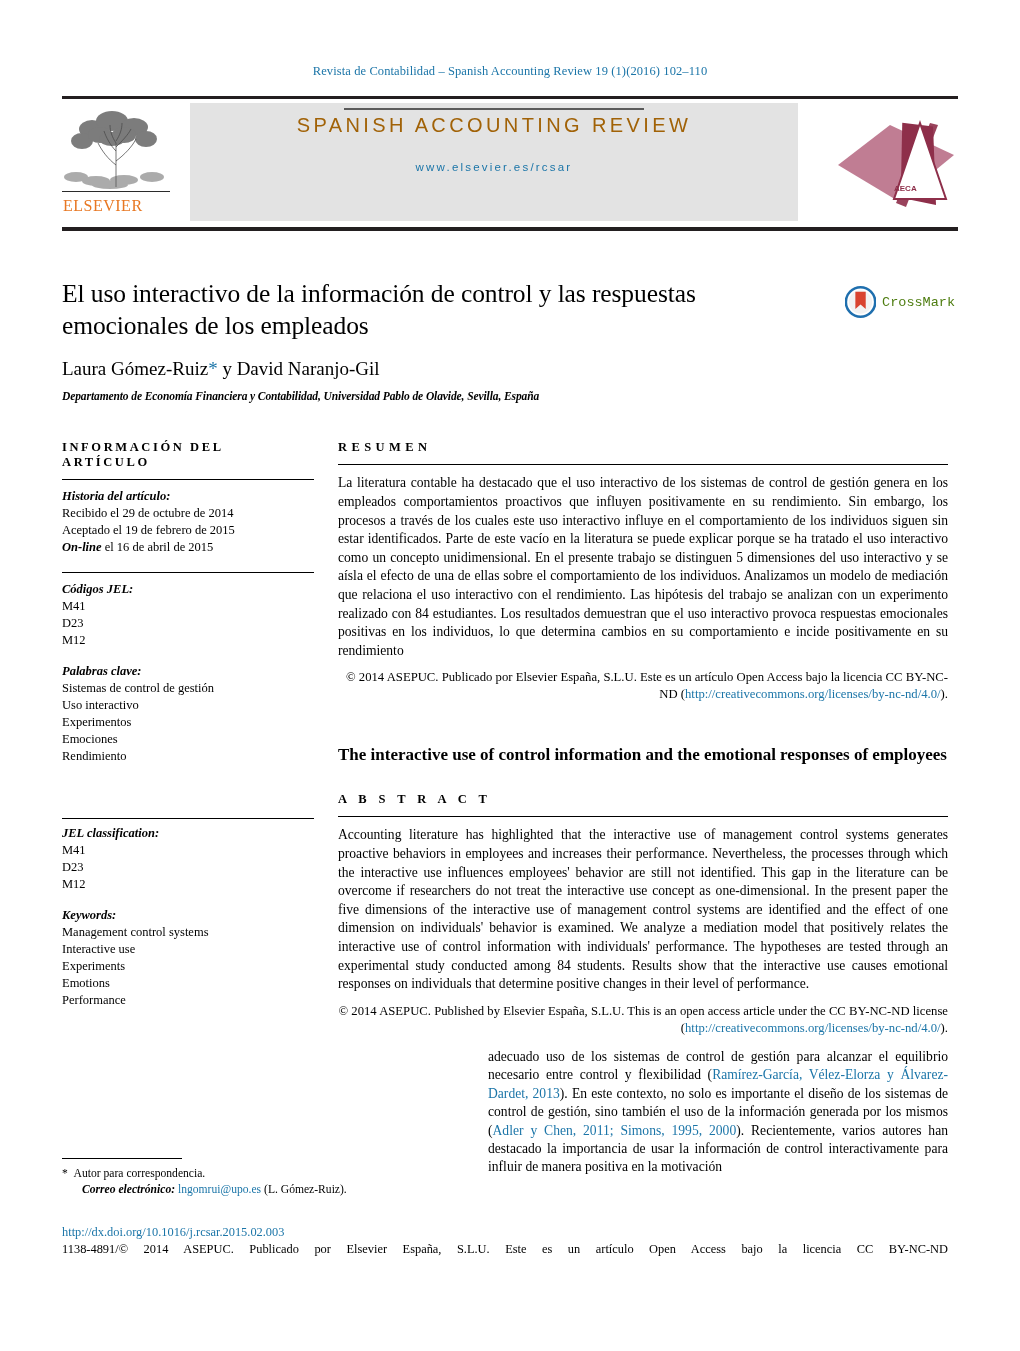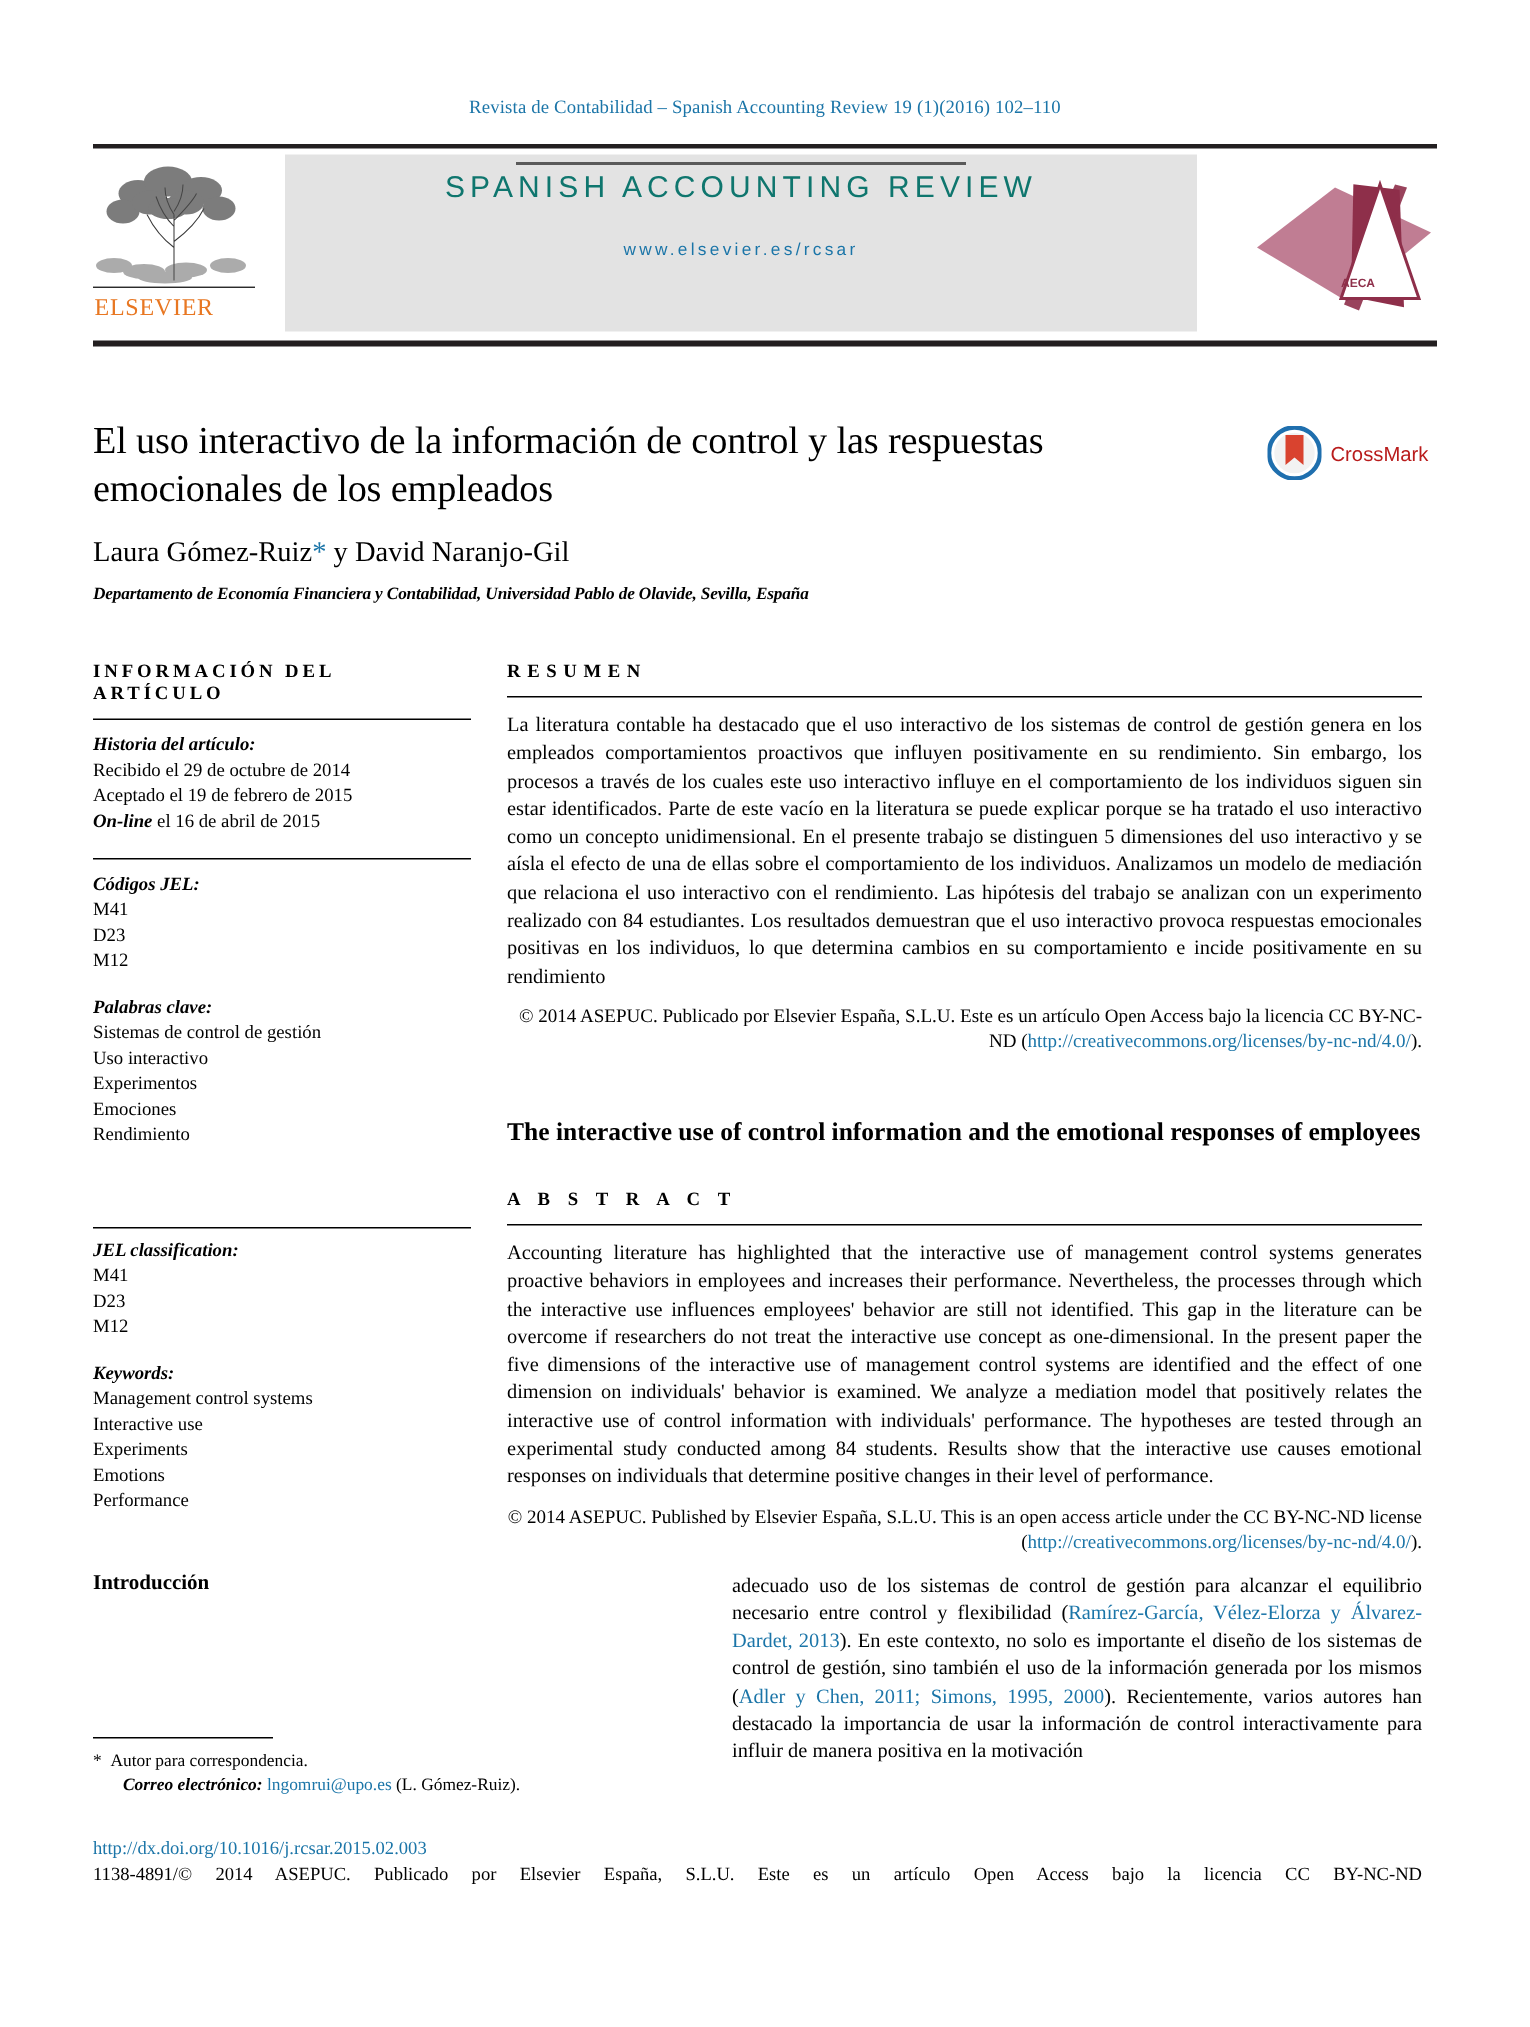--- a/index.html
+++ b/index.html
@@ -101,21 +101,21 @@
   .jb-rule {
     width: 300px;
     height: 1.5px;
     background: #5a5a5a;
     margin: 5px auto 4px auto;
   }
   .jb-sub {
     font-family: "Liberation Sans", sans-serif;
     font-size: 20px;
     letter-spacing: 3.4px;
-    color: #0f766e;
+    color: #a16207;
     font-weight: 400;
   }
   .jb-url {
     font-family: "Liberation Sans", sans-serif;
     font-size: 11.5px;
     letter-spacing: 2.2px;
     color: #1b75a8;
     margin-top: 24px;
   }
   .aeca-logo {
@@ -162,23 +162,23 @@
     position: absolute;
     top: 282px;
     left: 845px;
     width: 110px;
     height: 40px;
     display: flex;
     align-items: center;
     gap: 6px;
   }
   .crossmark-label {
-    font-family: Liberation Sans, sans-serif;
+    font-family: Liberation Mono, monospace;
     font-size: 13.5px;
-    color: #b91c1c;
+    color: #4d7c0f;
   }
 
   
   .info-col {
     position: absolute;
     top: 440px;
     left: 62px;
     width: 252px;
   }
   .abs-col {
@@ -447,21 +447,20 @@
 
   <div class="abs-col" style="top:744px;">
     <p class="en-title">The interactive use of control information and the emotional responses of employees</p>
     <div class="sec-head-abs" style="margin-top:26px;">A B S T R A C T</div>
     <div class="hr-med"></div>
     <p class="abstract-p">Accounting literature has highlighted that the interactive use of management control systems generates proactive behaviors in employees and increases their performance. Nevertheless, the processes through which the interactive use influences employees' behavior are still not identified. This gap in the literature can be overcome if researchers do not treat the interactive use concept as one-dimensional. In the present paper the five dimensions of the interactive use of management control systems are identified and the effect of one dimension on individuals' behavior is examined. We analyze a mediation model that positively relates the interactive use of control information with individuals' performance. The hypotheses are tested through an experimental study conducted among 84 students. Results show that the interactive use causes emotional responses on individuals that determine positive changes in their level of performance.</p>
     <p class="copy-p"><span>© 2014 ASEPUC. Published by Elsevier España, S.L.U. This is an open access article under the CC BY-NC-ND license (</span><a class="lnk" href="#">http://creativecommons.org/licenses/by-nc-nd/4.0/</a><span>).</span></p>
   </div>
 
   <div class="body-left">
-    <h2 class="body-head">Introducción</h2>
   </div>
 
   <div class="body-right">
     <p class="body-p body-p-noind"><span>adecuado uso de los sistemas de control de gestión para alcanzar el equilibrio necesario entre control y flexibilidad (</span><a class="lnk" href="#">Ramírez-García, Vélez-Elorza y Álvarez-Dardet, 2013</a><span>). En este contexto, no solo es importante el diseño de los sistemas de control de gestión, sino también el uso de la información generada por los mismos (</span><a class="lnk" href="#">Adler y Chen, 2011; Simons, 1995, 2000</a><span>). Recientemente, varios autores han destacado la importancia de usar la información de control interactivamente para influir de manera positiva en la motivación</span></p>
   </div>
 
   <div class="footnote">
     <div class="fn-rule"></div>
     <div class="fn-line"><span>*</span>&nbsp;&nbsp;<span>Autor para correspondencia.</span></div>
     <div class="fn-line" style="padding-left:20px;text-indent:0;"><i>Correo electrónico:</i> <a class="lnk" href="#">lngomrui@upo.es</a> <span>(L. Gómez-Ruiz).</span></div>

